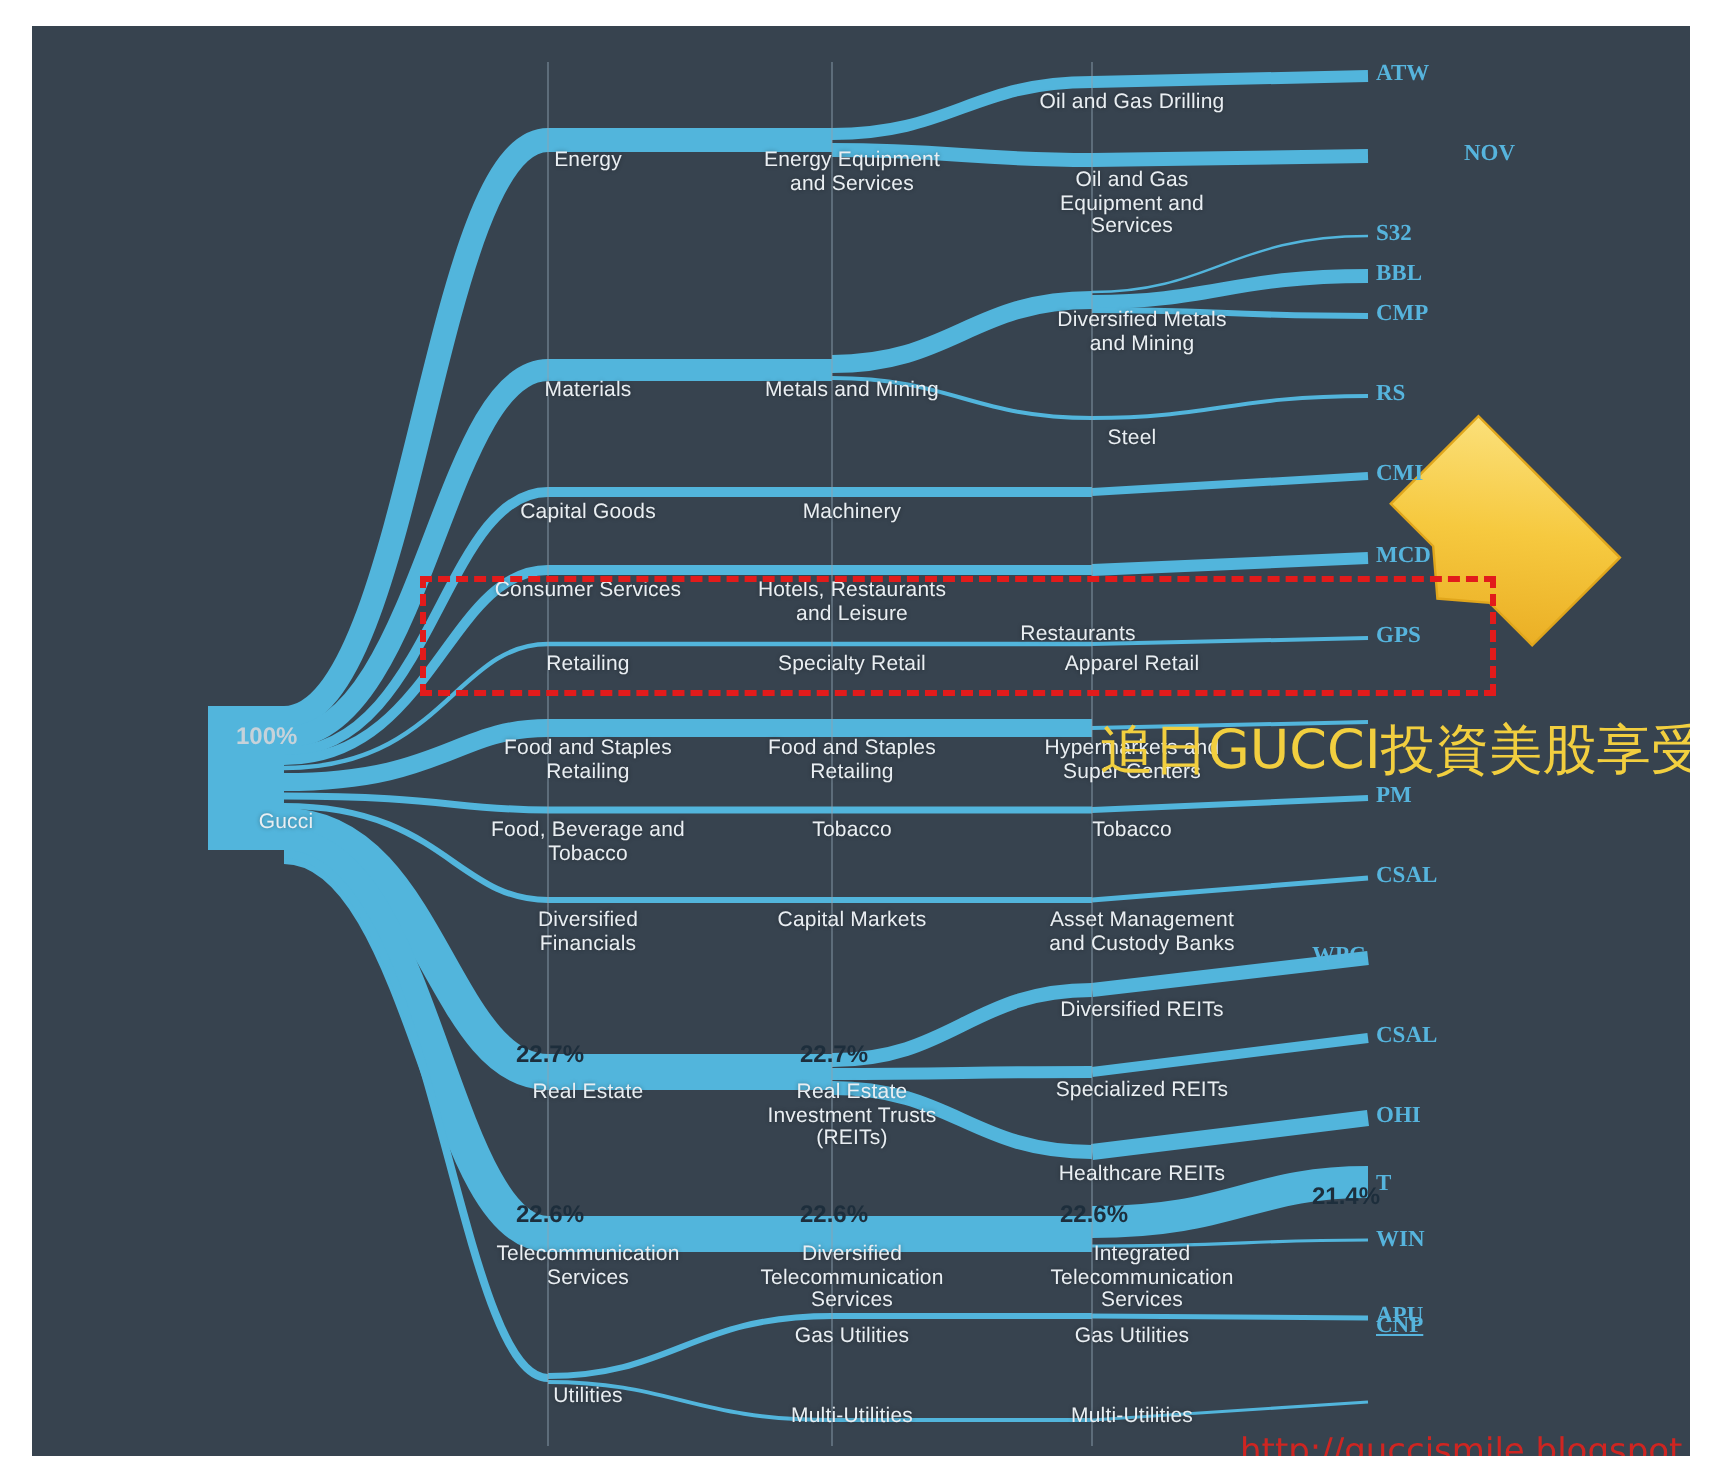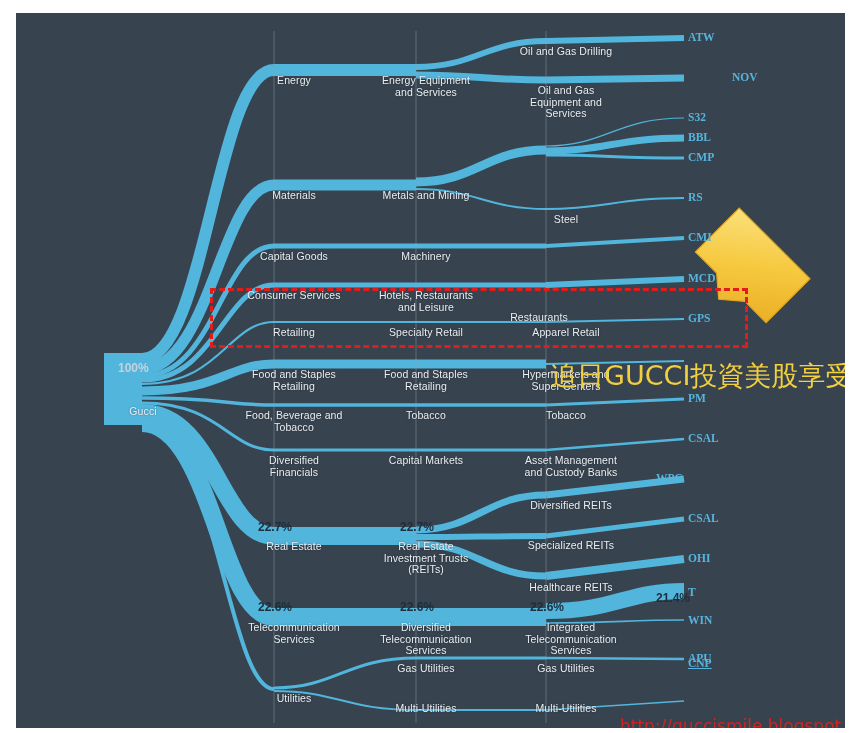--- a/index.html
+++ b/index.html
@@ -184,20 +184,22 @@
     <div class="lbl" style="left: 330px; top: 609px; width: 160px; white-space: pre-line;">Diversified
 Telecommunication
 Services</div>
     <div class="lbl" style="left: 340px; top: 650px; width: 140px; white-space: pre-line;">Gas Utilities</div>
     <div class="lbl" style="left: 340px; top: 690px; width: 140px; white-space: pre-line;">Multi-Utilities</div>
 
     <div class="lbl" style="left: 470px; top: 33px; width: 160px; white-space: pre-line;">Oil and Gas Drilling</div>
     <div class="lbl" style="left: 480px; top: 72px; width: 140px; white-space: pre-line;">Oil and Gas
 Equipment and
 Services</div>
+    <div class="lbl" style="left: 480px; top: 142px; width: 150px; white-space: pre-line;">Diversified Metals
+and Mining</div>
     <div class="lbl" style="left: 480px; top: 201px; width: 140px; white-space: pre-line;">Steel</div>
     <div class="lbl" style="left: 453px; top: 277px; width: 140px; white-space: pre-line; margin-top: 22px;">Restaurants</div>
     <div class="lbl" style="left: 480px; top: 314px; width: 140px; white-space: pre-line;">Apparel Retail</div>
     <div class="lbl" style="left: 470px; top: 356px; width: 160px; white-space: pre-line;">Hypermarkets and
 Super Centers</div>
     <div class="lbl" style="left: 480px; top: 397px; width: 140px; white-space: pre-line;">Tobacco</div>
     <div class="lbl" style="left: 470px; top: 442px; width: 170px; white-space: pre-line;">Asset Management
 and Custody Banks</div>
     <div class="lbl" style="left: 480px; top: 487px; width: 150px; white-space: pre-line;">Diversified REITs</div>
     <div class="lbl" style="left: 480px; top: 527px; width: 150px; white-space: pre-line;">Specialized REITs</div>

